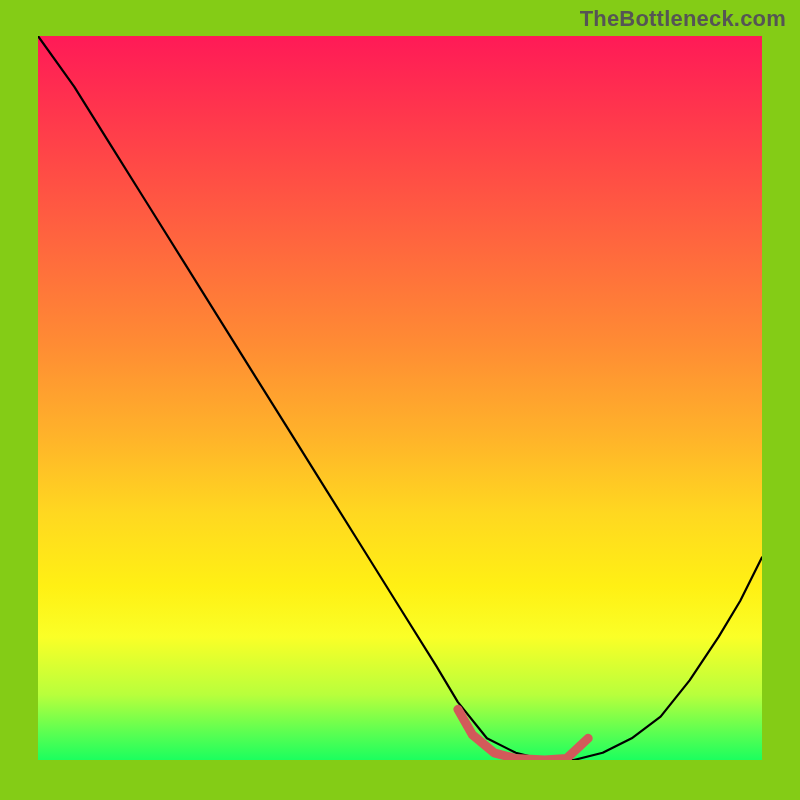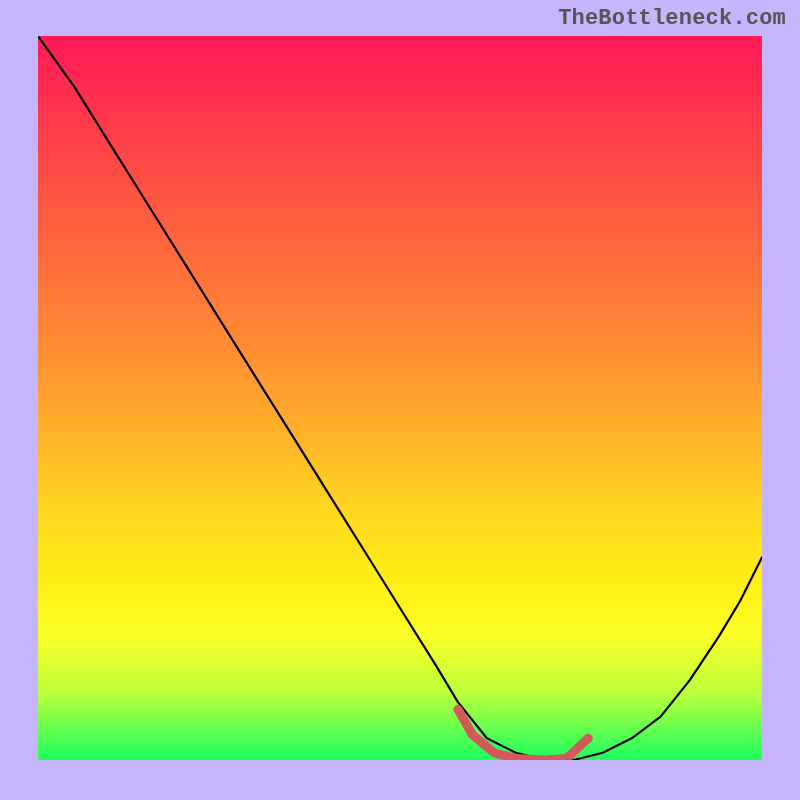--- a/index.html
+++ b/index.html
@@ -8,22 +8,21 @@
     width: 800px;
     height: 800px;
     background: #000;
     font-family: Arial, Helvetica, sans-serif;
     overflow: hidden;
   }
   .frame {
     position: relative;
     width: 800px;
     height: 800px;
-    background: #c4b5fd;
-    font-family: Liberation Mono, monospace;
+    background: #84cc16;
   }
   .watermark {
     position: absolute;
     top: 6px;
     right: 14px;
     color: #555;
     font-size: 22px;
     font-weight: 600;
     letter-spacing: 0.2px;
     z-index: 5;

